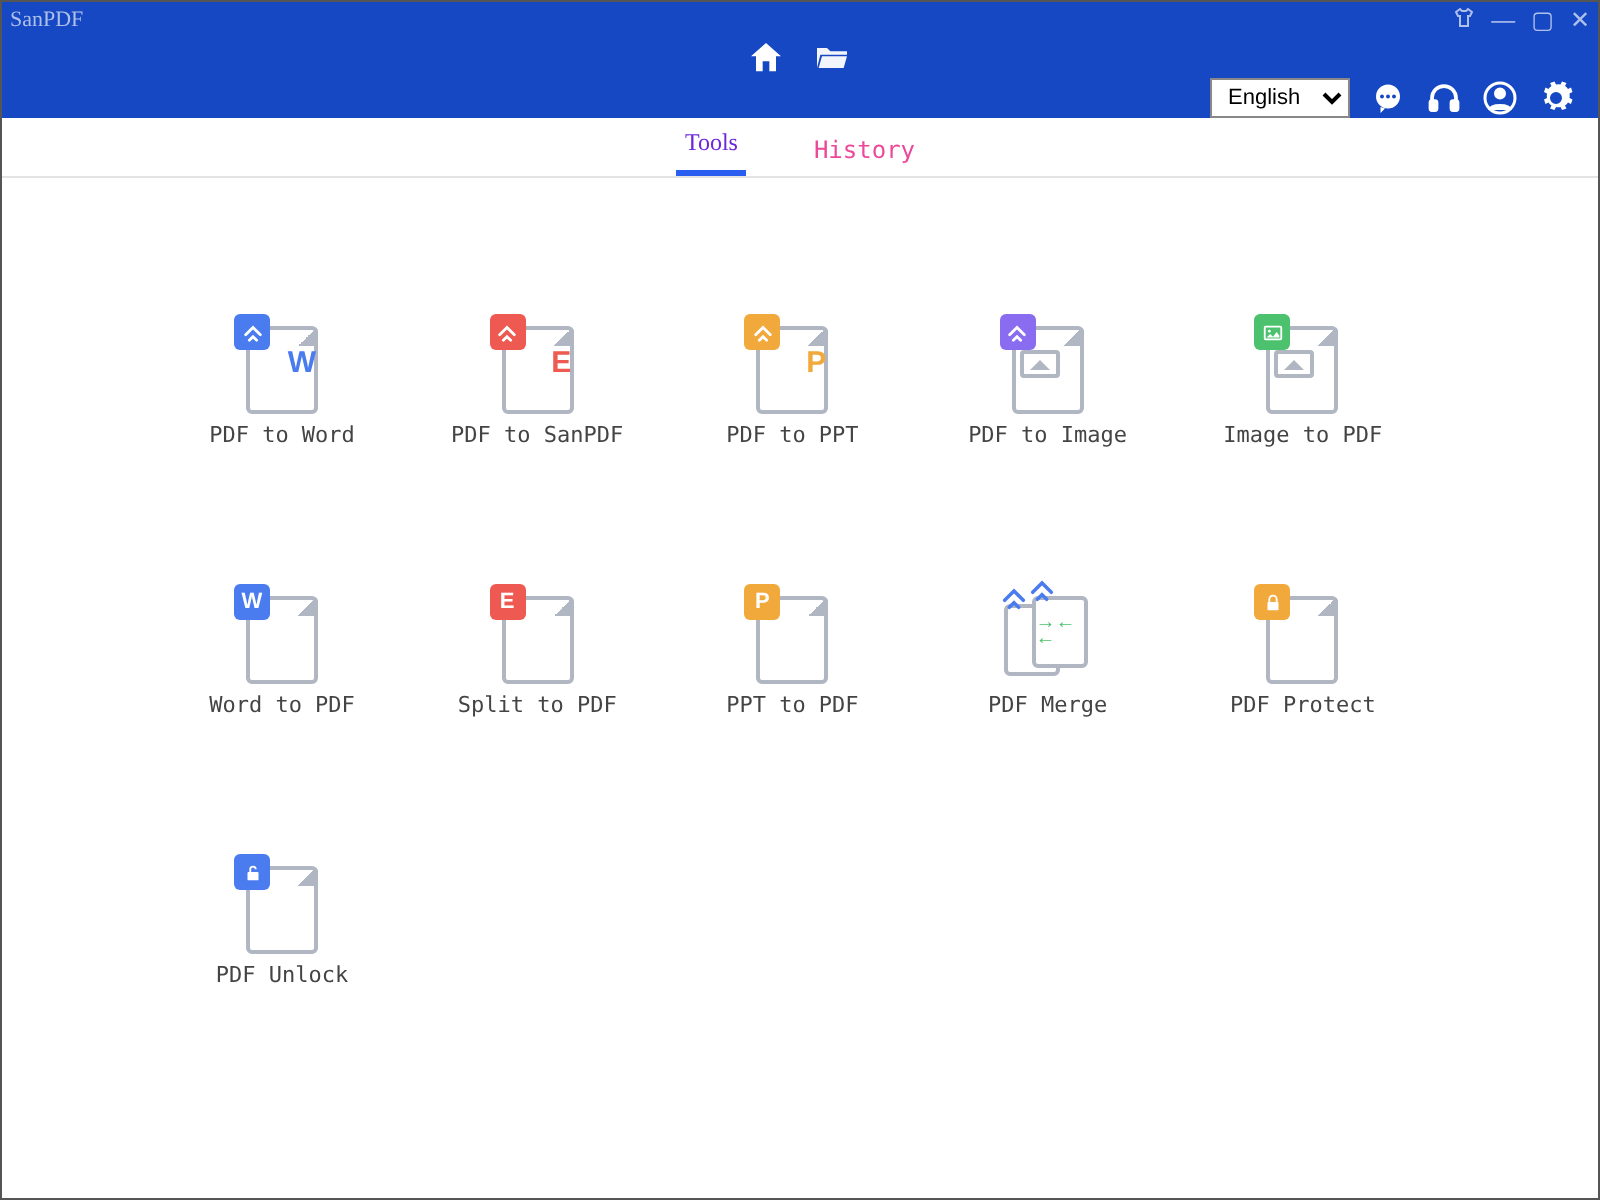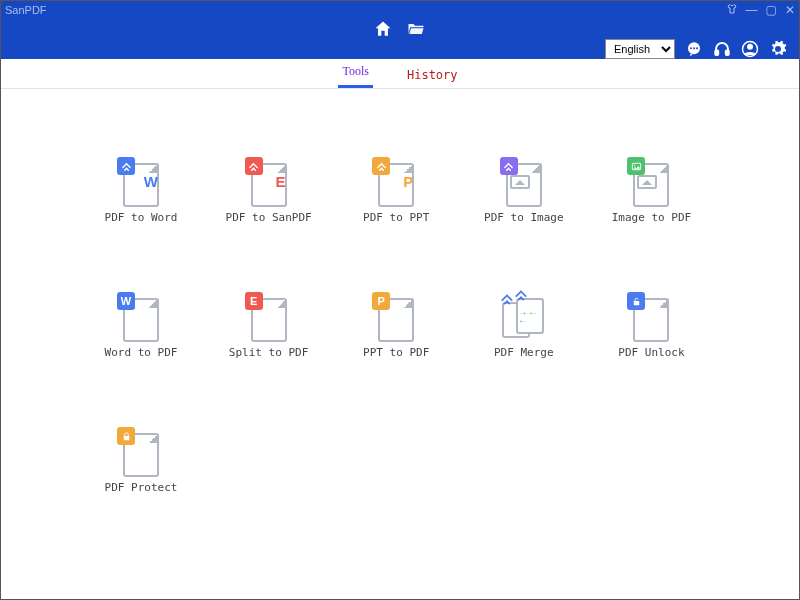--- a/index.html
+++ b/index.html
@@ -1,28 +1,28 @@
 <!DOCTYPE html>
 <html><head>
 <meta charset="utf-8">
 <style>
 * { box-sizing: border-box; margin: 0; padding: 0; }
 body { font-family: "Microsoft YaHei", Arial, sans-serif; background: #e0e0e0; width: 800px; height: 600px; overflow: hidden; }
 .outer { width: 800px; height: 600px; background: #fff; border: 1px solid #555; }
 .titlebar { height: 18px; background: #1648c3; color: #aebfea; font-size: 11px; display: flex; align-items: center; padding: 0 4px; }
-.titlebar .title { flex: 1; font-family: Liberation Sans, sans-serif; }
+.titlebar .title { flex: 1; font-family: Liberation Serif, serif; }
 .titlebar .win-icons { display: flex; gap: 8px; align-items: center; }
 .titlebar .win-icons span { cursor: pointer; color: #aebfea; font-size: 12px; line-height: 1; }
 .header { height: 40px; background: #1648c3; display: flex; align-items: center; padding: 0 12px; flex-direction: column; }
 .header .left { display: flex; gap: 12px; align-items: center; }
 .header .icon-btn { color: #fff; cursor: pointer; display: inline-flex; }
 .header .right { margin-left: auto; display: flex; gap: 10px; align-items: center; }
 .lang-select { background: #fff; border: 1px solid #888; height: 20px; font-size: 11px; padding: 0 4px; width: 70px; }
 .tabs { height: 30px; border-bottom: 1px solid #e3e3e3; display: flex; justify-content: center; align-items: flex-end; gap: 30px; }
-.tab { font-size: 12px; font-family: monospace; padding: 6px 4px; cursor: pointer; color: #b91c1c; }
+.tab { font-size: 12px; font-family: monospace; padding: 6px 4px; cursor: pointer; color: #ec4899; }
 .tab.active { color: #6d28d9; border-bottom: 3px solid #2a5ef0; font-family: Liberation Serif, serif; }
 .content { padding: 70px 110px 20px 110px; }
 .grid { display: grid; grid-template-columns: repeat(5, 1fr); column-gap: 60px; row-gap: 70px; }
 .tool { display: flex; flex-direction: column; align-items: center; cursor: pointer; width: 60px; }
 .tool .label { font-size: 11px; font-family: monospace; color: #444; margin-top: 2px; white-space: nowrap; }
 .doc-icon { width: 44px; height: 50px; position: relative; }
 
 .page { position: absolute; width: 36px; height: 44px; border: 2px solid #b0b7c2; border-radius: 3px; background: #fff; left: 4px; top: 4px; }
 .page::before { content: ""; position: absolute; top: -2px; right: -2px; width: 10px; height: 10px; background: linear-gradient(135deg, transparent 50%, #b0b7c2 50%); border-radius: 0 3px 0 0; }
 .fold-mark { position: absolute; bottom: 12px; left: 50%; transform: translateX(-50%); width: 14px; height: 14px; pointer-events: none; }
@@ -251,42 +251,42 @@
         </div>
         <div class="tool">
           <div class="doc-icon">
             <div class="page"></div>
             <div style="position:absolute;left:8px;top:22px">
               <svg class="fold-mark" viewBox="0 0 24 24" fill="none" stroke="#4a7cef" stroke-width="3" stroke-linecap="round">
                 <path d="M4 14 L12 6 L20 14"></path>
                 <path d="M8 20 L12 16 L16 20"></path>
               </svg>
             </div>
+            <div class="badge orange">
+              <svg viewBox="0 0 24 24" fill="#fff">
+                <rect x="6" y="11" width="12" height="9" rx="1"></rect>
+                <path d="M8 11V8a4 4 0 018 0v3" stroke="#fff" stroke-width="2" fill="none"></path>
+              </svg>
+            </div>
+          </div>
+          <div class="label">PDF Protect</div>
+        </div>
+        <div class="tool">
+          <div class="doc-icon">
+            <div class="page"></div>
+            <div style="position:absolute;left:8px;top:22px">
+              <svg class="fold-mark" viewBox="0 0 24 24" fill="none" stroke="#4a7cef" stroke-width="3" stroke-linecap="round">
+                <path d="M4 14 L12 6 L20 14"></path>
+                <path d="M8 20 L12 16 L16 20"></path>
+              </svg>
+            </div>
             <div class="badge blue">
               <svg viewBox="0 0 24 24" fill="#fff">
                 <rect x="6" y="11" width="12" height="9" rx="1"></rect>
                 <path d="M9 11V8a3 3 0 016 0" stroke="#fff" stroke-width="2" fill="none"></path>
               </svg>
             </div>
           </div>
           <div class="label">PDF Unlock</div>
         </div>
-        <div class="tool">
-          <div class="doc-icon">
-            <div class="page"></div>
-            <div style="position:absolute;left:8px;top:22px">
-              <svg class="fold-mark" viewBox="0 0 24 24" fill="none" stroke="#4a7cef" stroke-width="3" stroke-linecap="round">
-                <path d="M4 14 L12 6 L20 14"></path>
-                <path d="M8 20 L12 16 L16 20"></path>
-              </svg>
-            </div>
-            <div class="badge orange">
-              <svg viewBox="0 0 24 24" fill="#fff">
-                <rect x="6" y="11" width="12" height="9" rx="1"></rect>
-                <path d="M8 11V8a4 4 0 018 0v3" stroke="#fff" stroke-width="2" fill="none"></path>
-              </svg>
-            </div>
-          </div>
-          <div class="label">PDF Protect</div>
-        </div>
       </div>
   </div>
 </div>
 
 </body></html>

